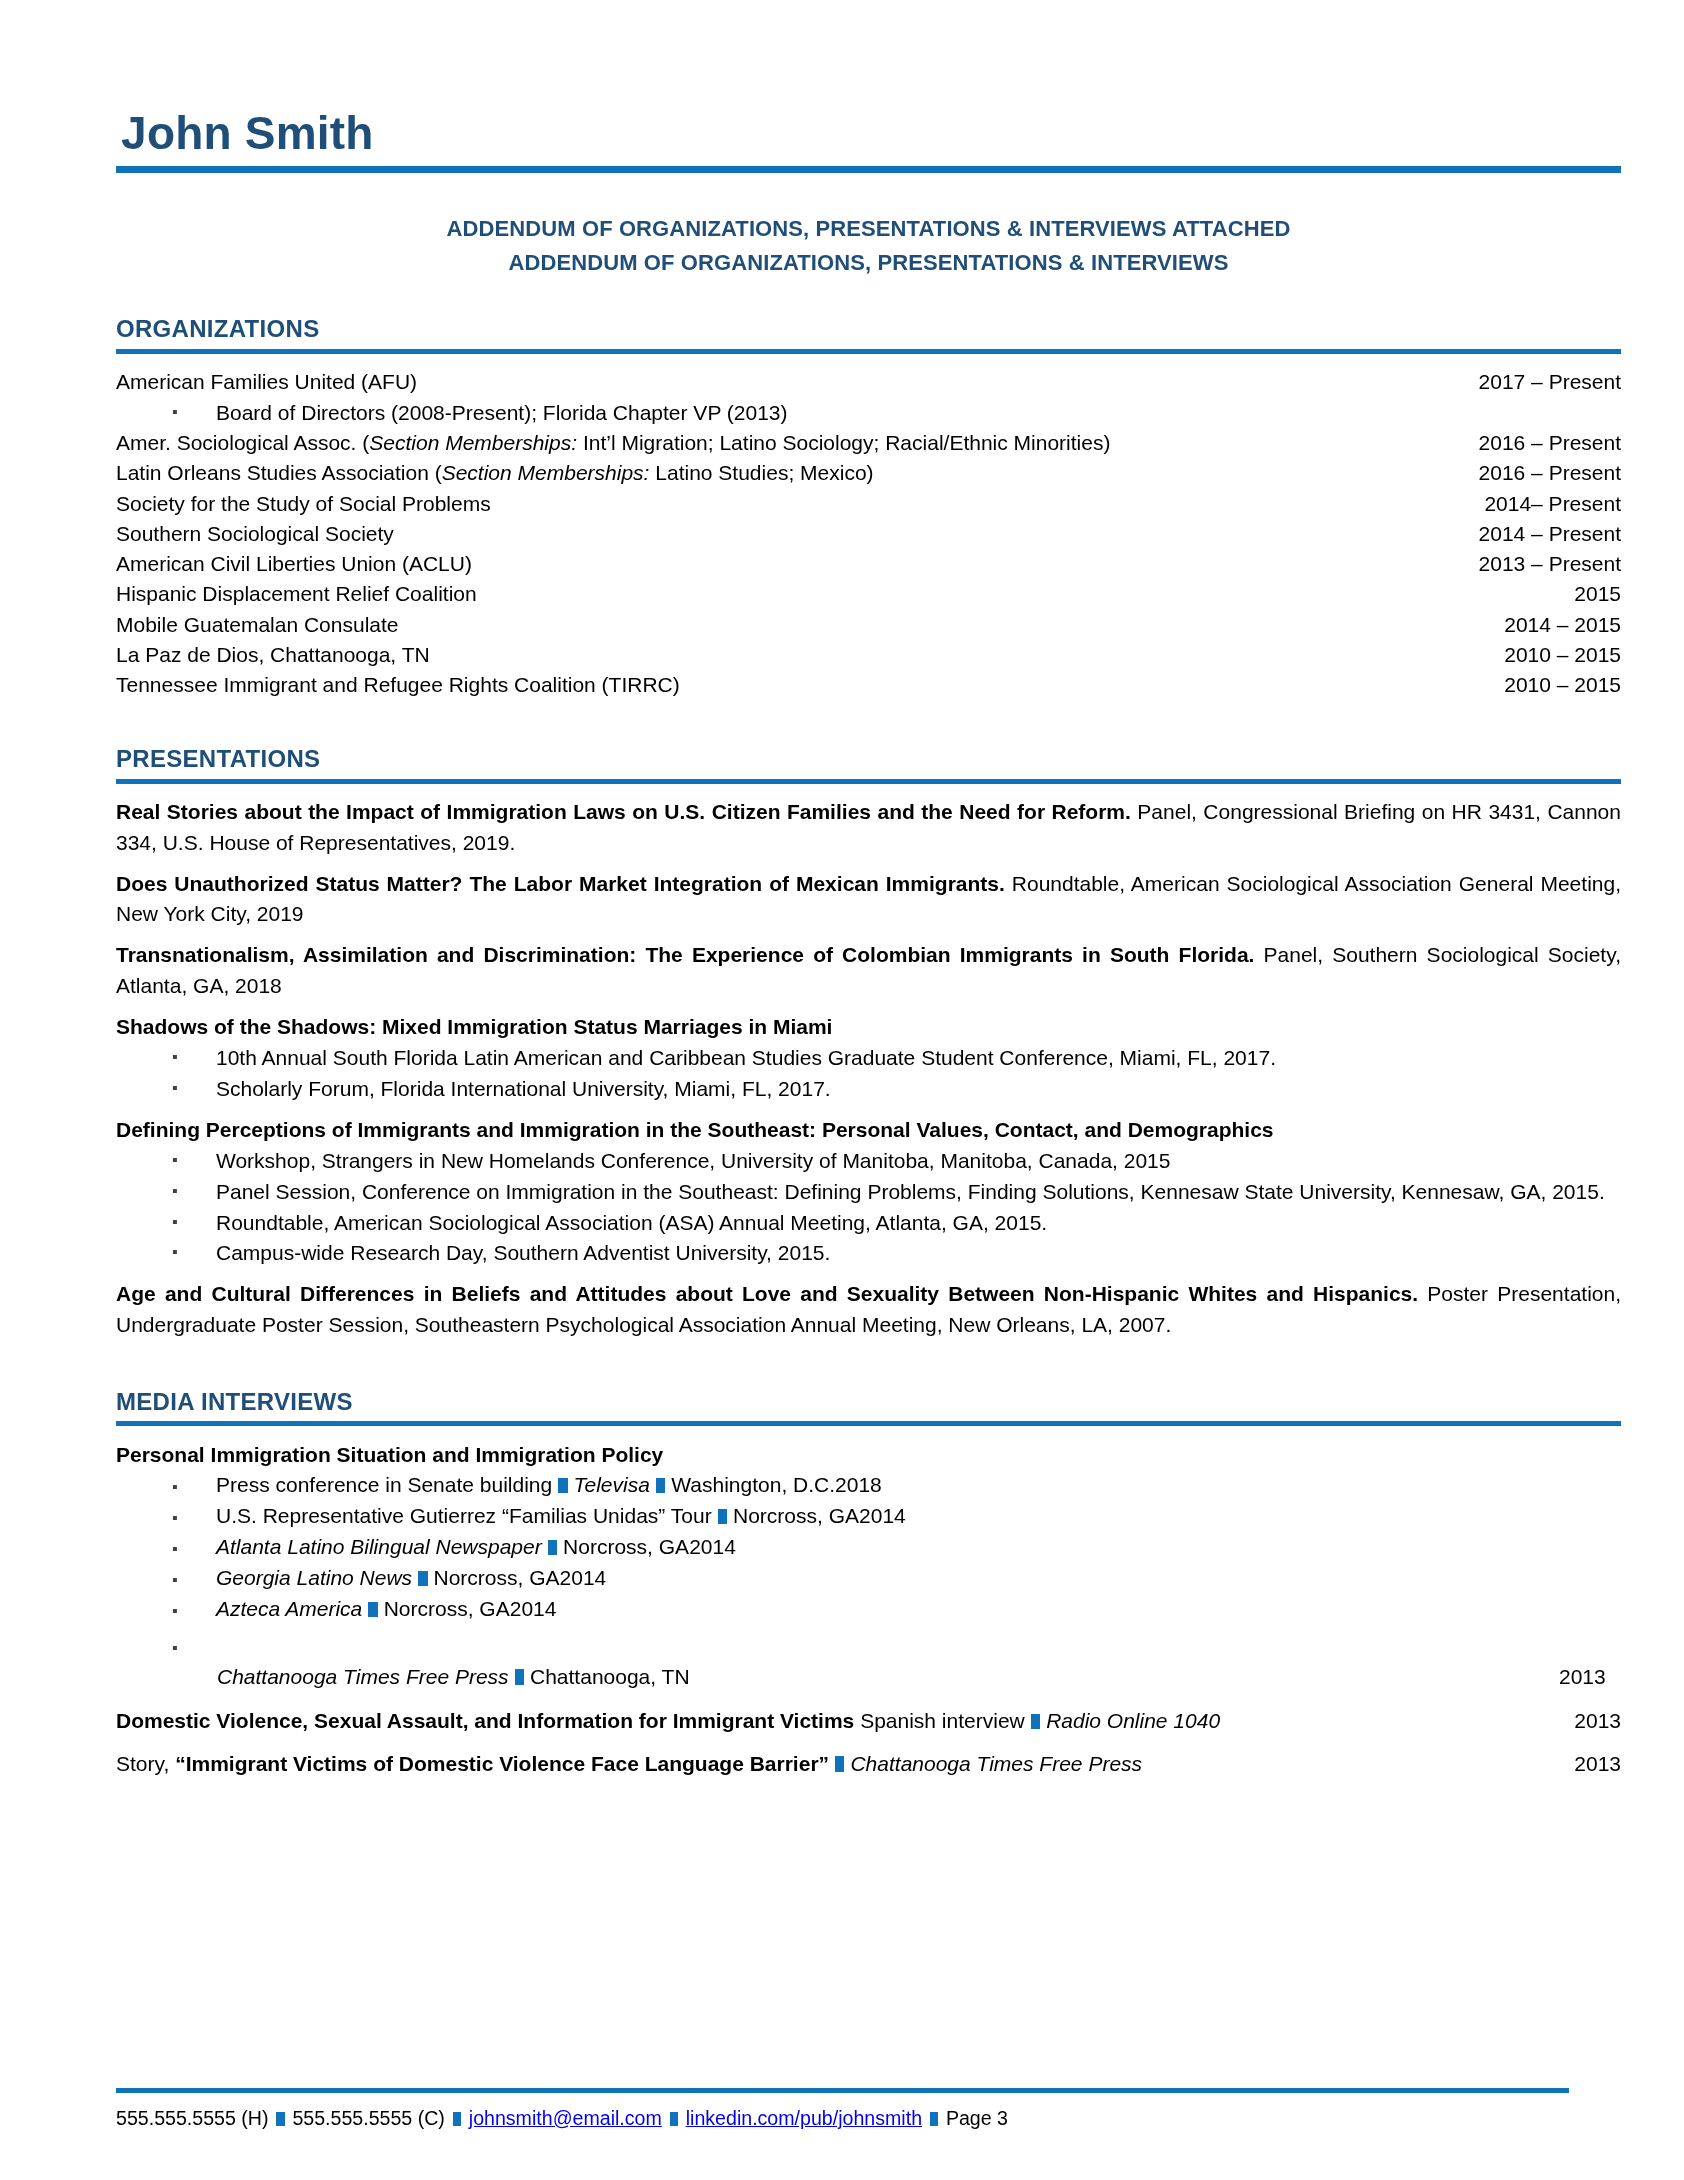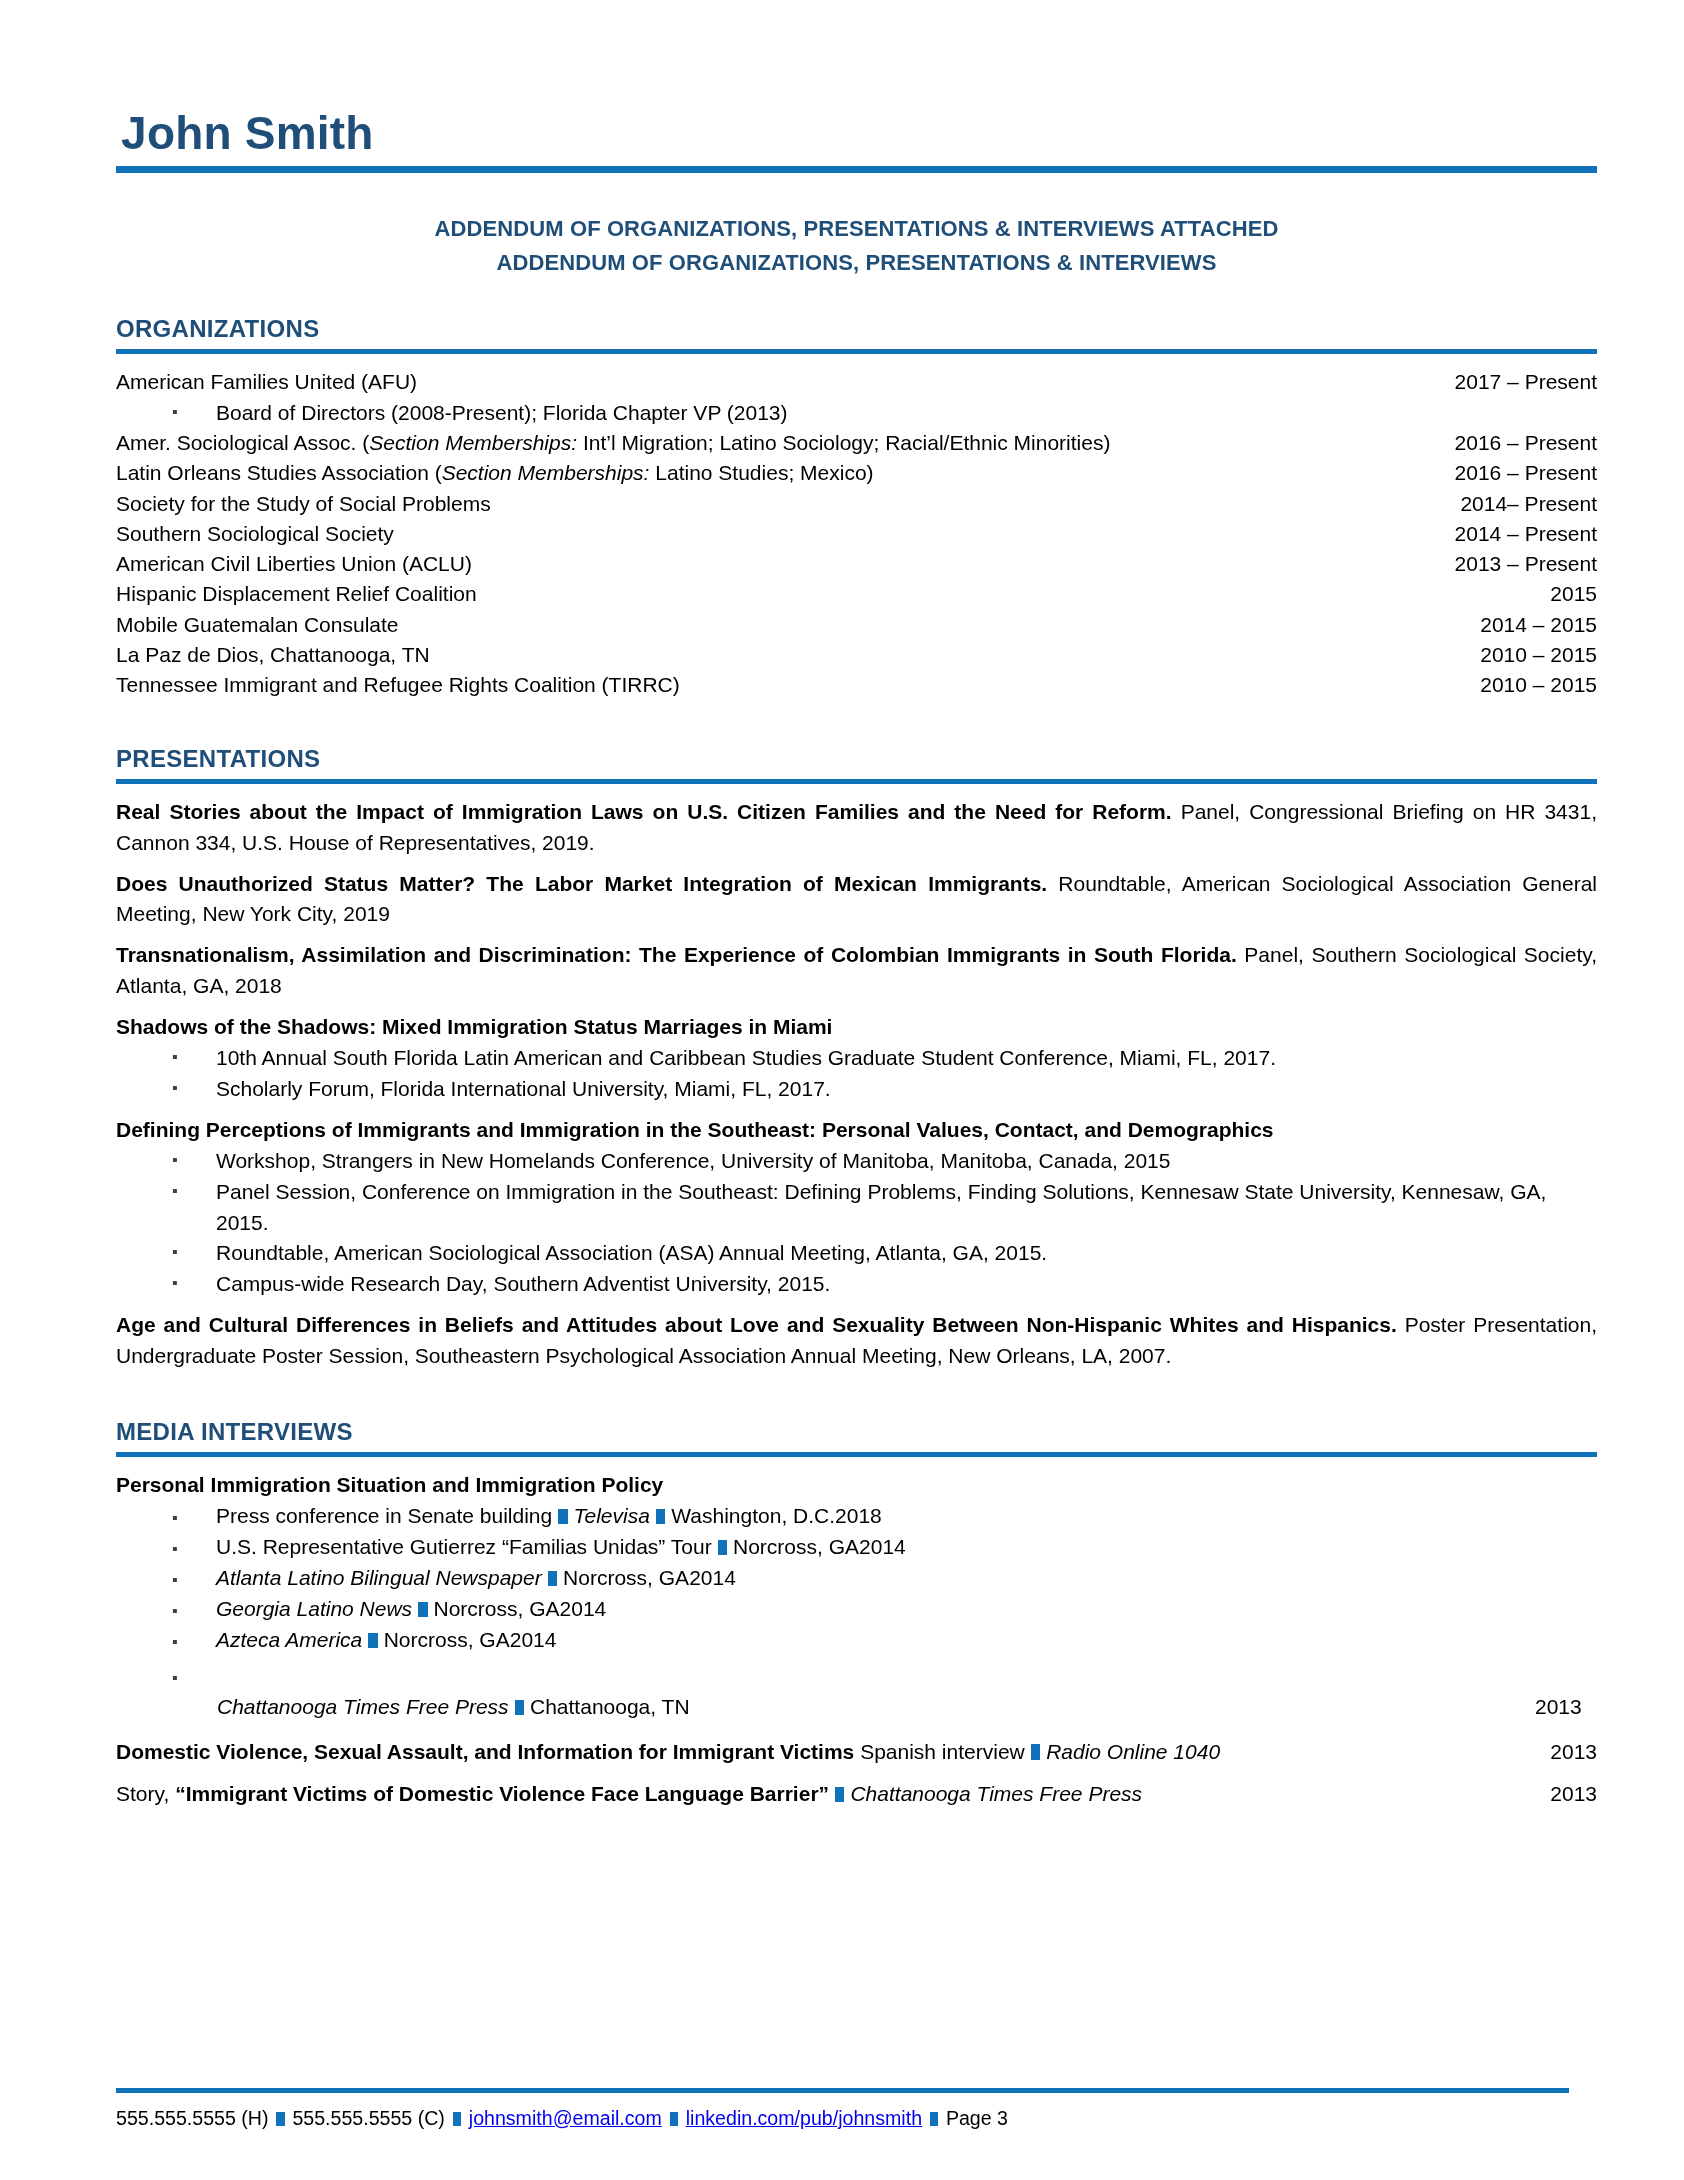--- a/index.html
+++ b/index.html
@@ -12,21 +12,21 @@
     height: 2181px;
     font-family: "Liberation Sans", sans-serif;
     color: #000000;
     -webkit-font-smoothing: antialiased;
   }
   .page {
     position: relative;
     width: 1685px;
     height: 2181px;
     box-sizing: border-box;
-    padding: 0 88px 0 116px;
+    padding: 0 64px 0 116px;
   }
 
   
   .name-block { padding-top: 109px; }
   .name {
     font-size: 46px;
     font-weight: bold;
     color: #1F4E79;
     letter-spacing: 0.2px;
     line-height: 1.05;

